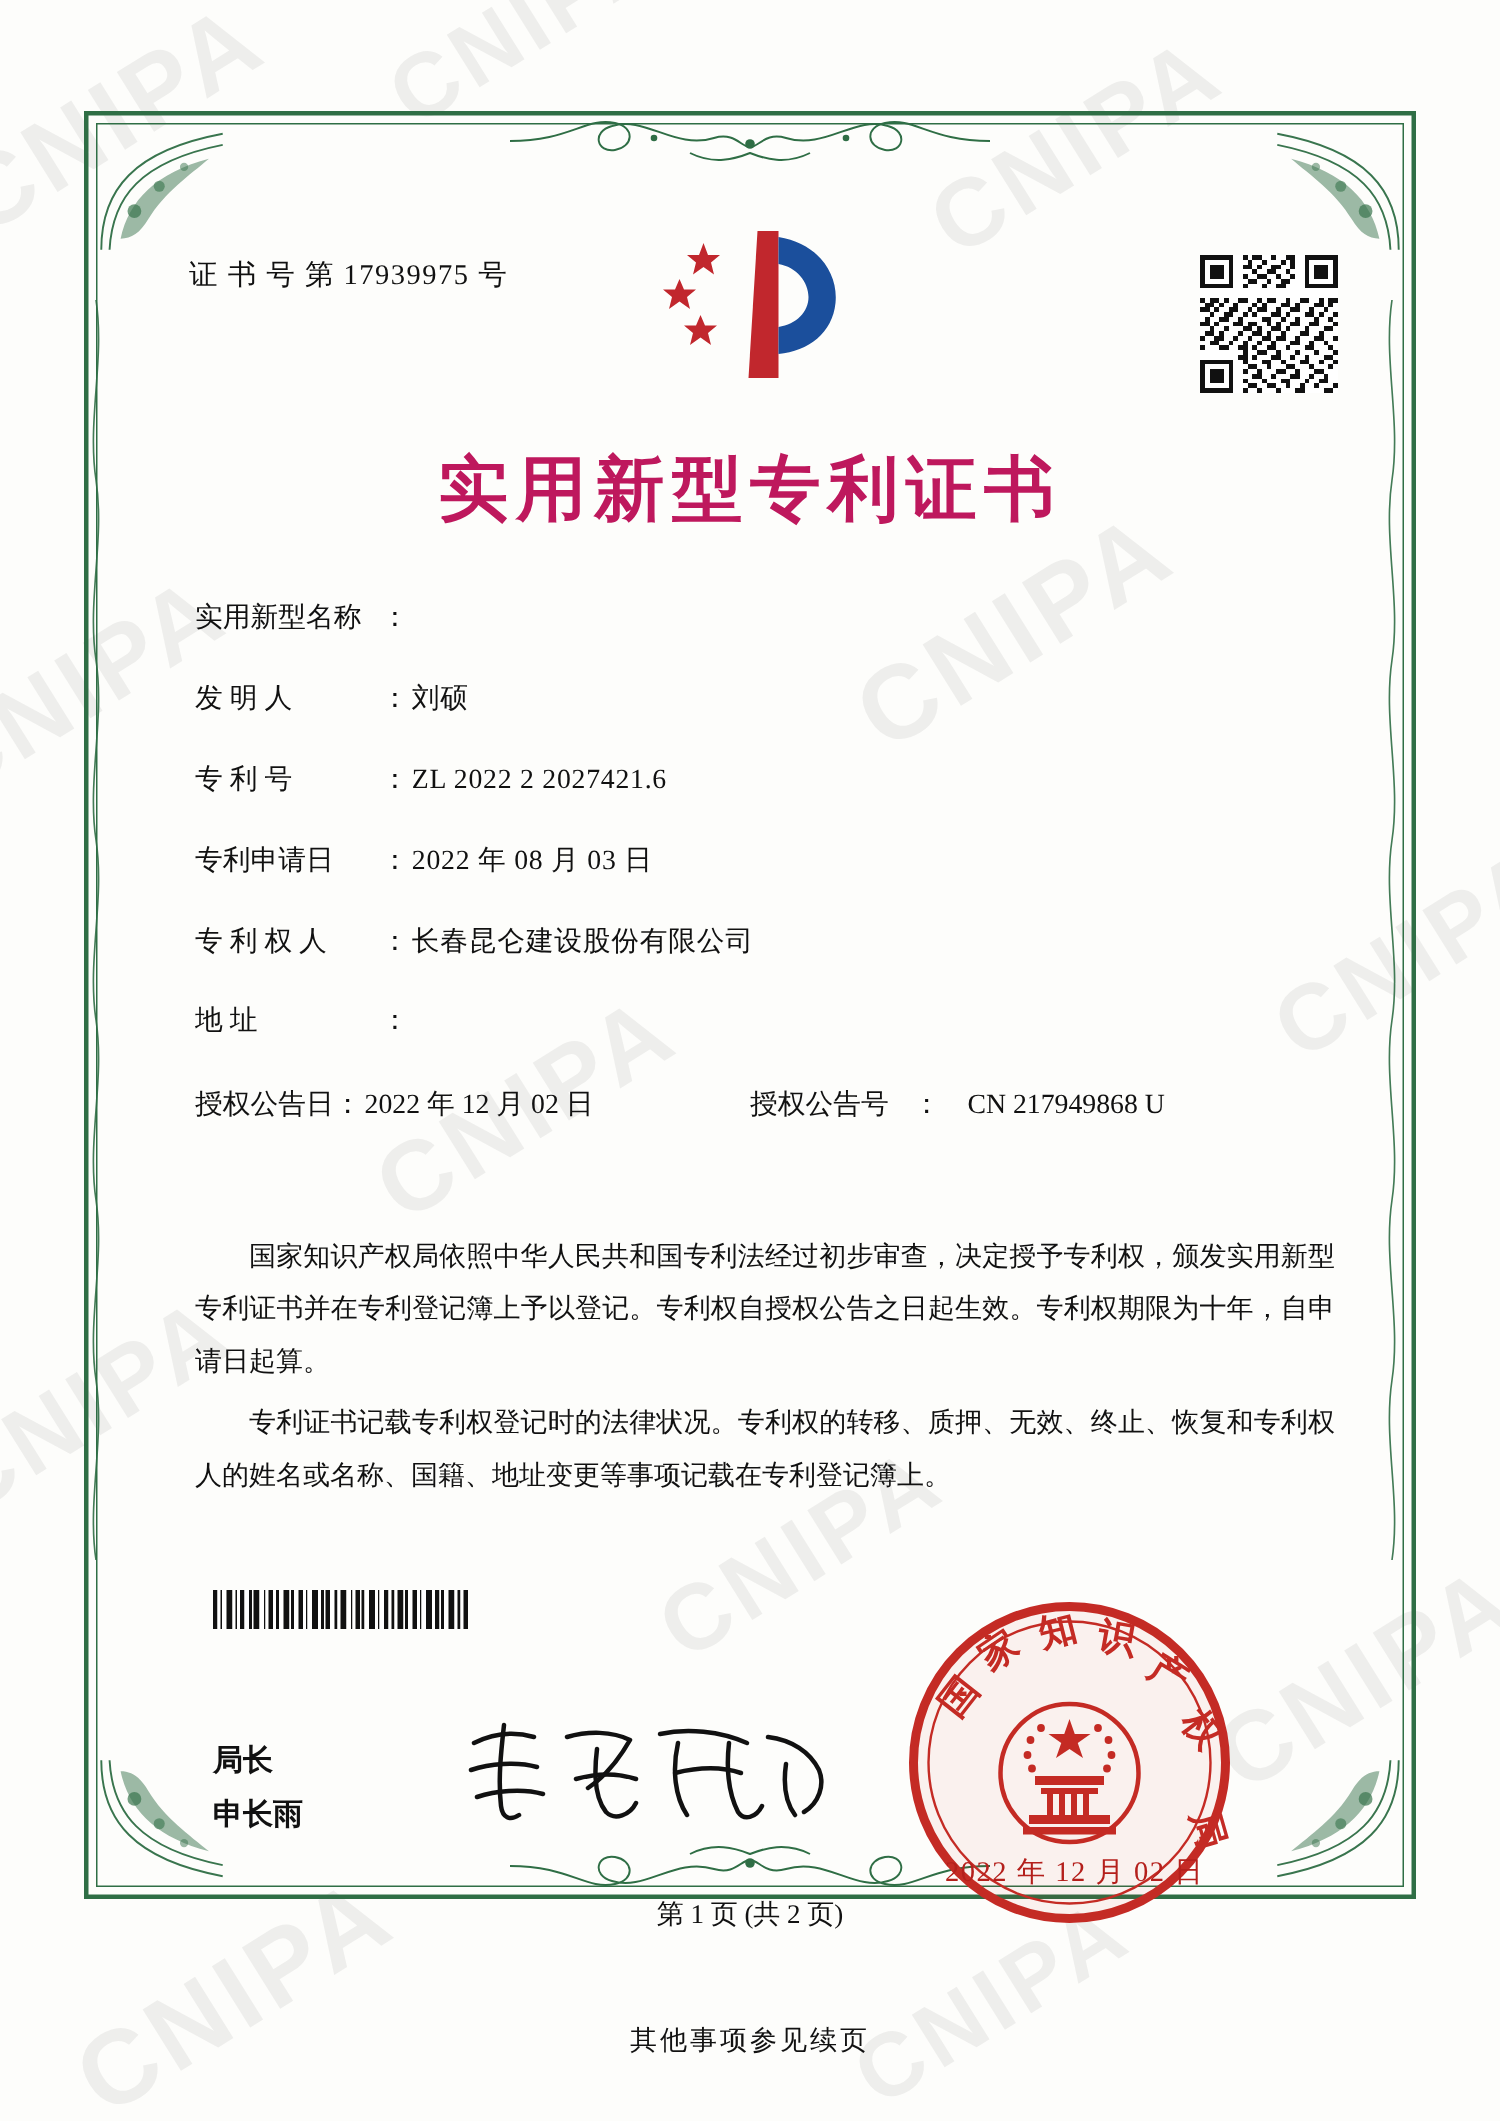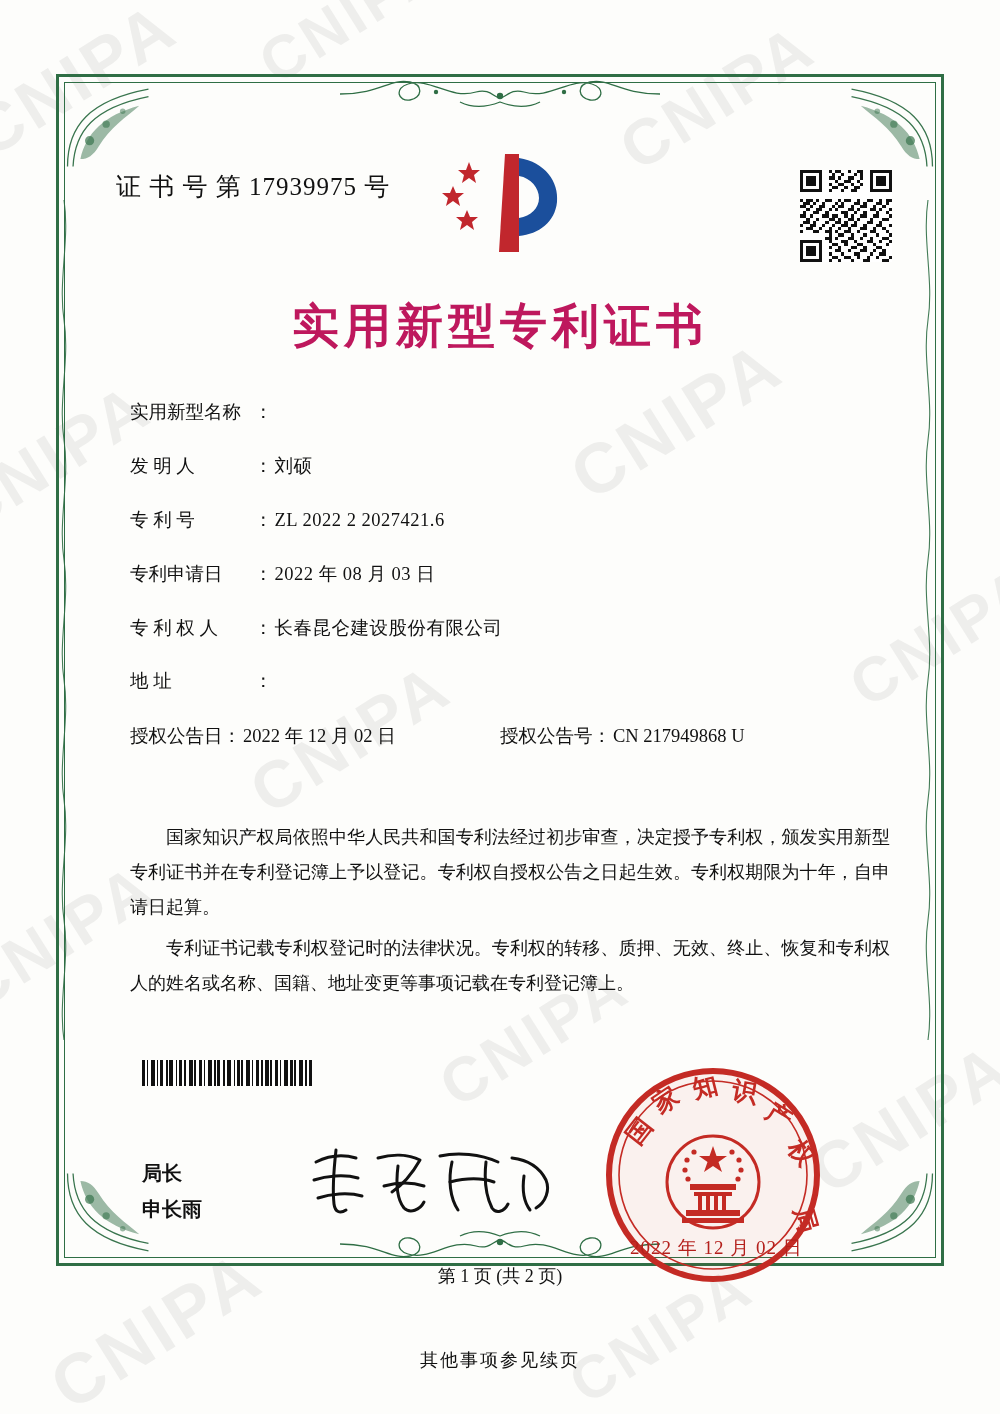--- a/index.html
+++ b/index.html
@@ -101,23 +101,23 @@
   
   .content {
     position: absolute;
     left: 100px;
     top: 120px;
     width: 800px;
   }
 
   .cert-no {
     position: absolute;
-    left: 16px;
+    left: 26px;
     top: 50px;
-    font-size: 25px;
+    font-size: 19px;
     letter-spacing: 1px;
     white-space: nowrap;
   }
 
   .logo {
     position: absolute;
     left: 333px;
     top: 28px;
     width: 130px;
     height: 110px;
@@ -170,21 +170,21 @@
   .field-label.wide {
     width: 124px;
     flex: 0 0 124px;
     justify-content: flex-start;
   }
   .field-colon { margin: 0 2px 0 0; }
   .field-value { flex: 1; letter-spacing: .5px; }
 
   .row-split { display: flex; align-items: baseline; margin-bottom: 18px; font-size: 18.5px; }
   .row-split .half-a { flex: 0 0 370px; display:flex; align-items: center;}
-  .row-split .half-b { flex: 1; display:flex; align-items: baseline;}
+  .row-split .half-b { flex: 1; display:flex; align-items: baseline; gap: 16px;}
   .row-split .lbl { white-space: nowrap; }
 
   .paras {
     position: absolute;
     left: 30px;
     top: 700px;
     width: 760px;
     font-size: 18px;
     line-height: 1.95;
     text-align: justify;

